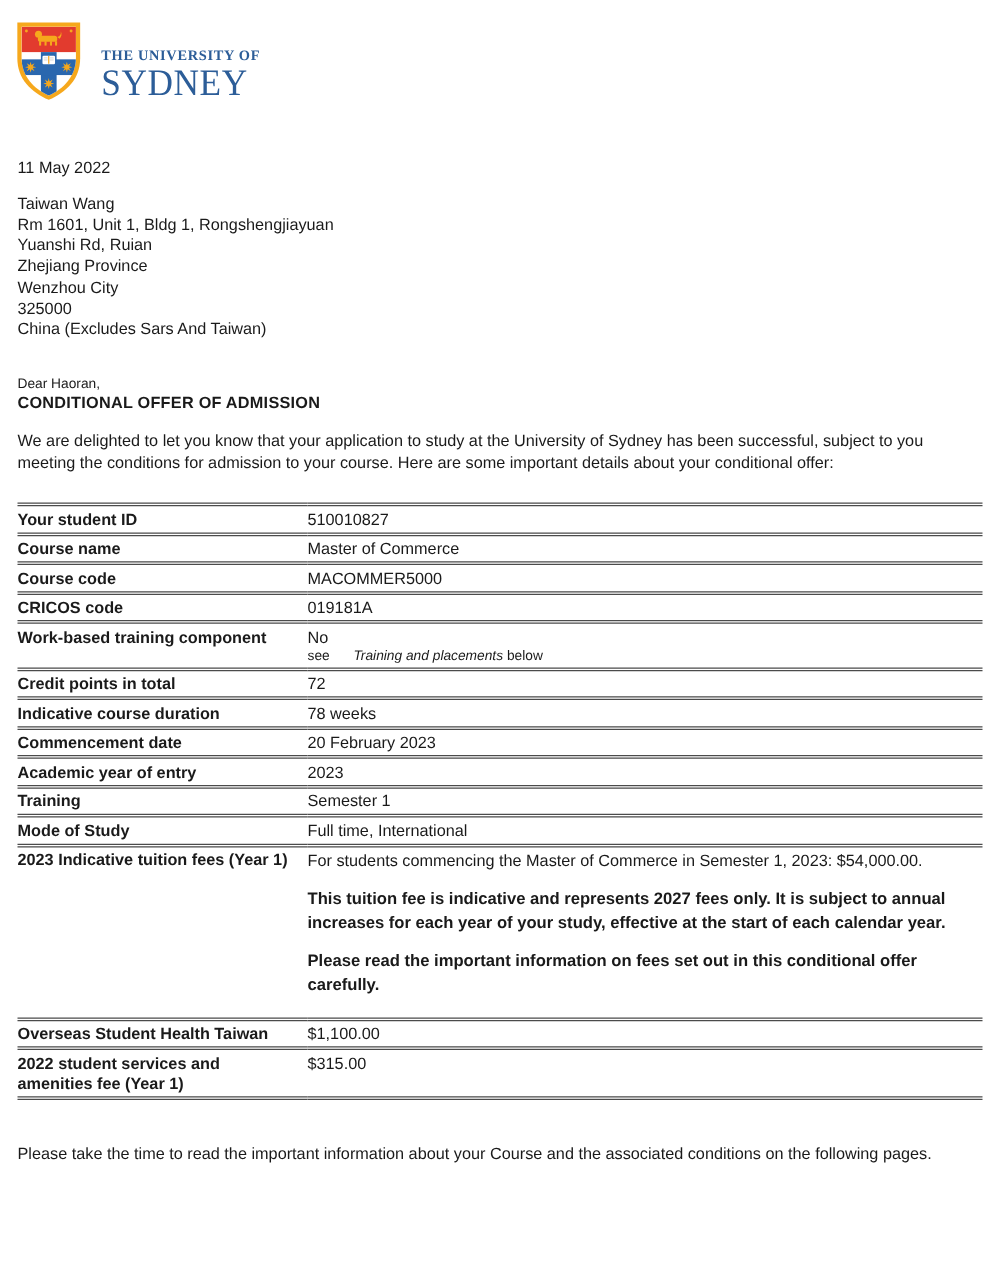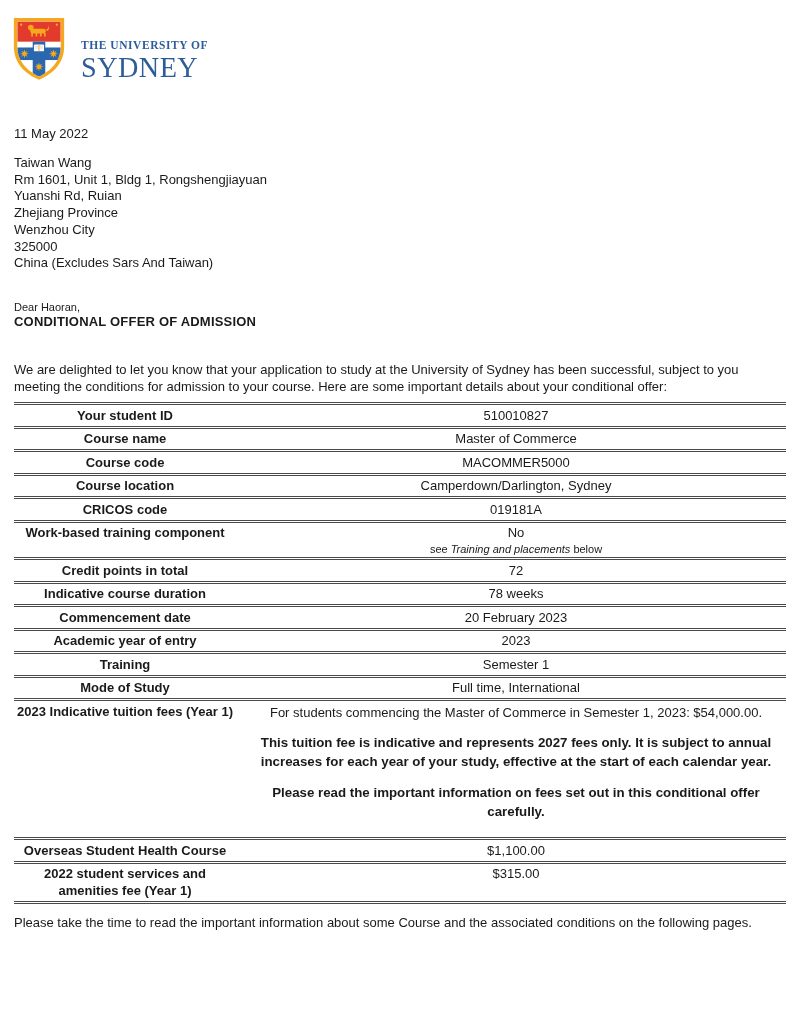--- a/index.html
+++ b/index.html
@@ -27,35 +27,35 @@
     font-size: 30px; letter-spacing: 0.5px; line-height: 30px;
     transform: scaleX(0.94); transform-origin: left;
     white-space: nowrap; margin-top: 1px;
   }
 
   
   .date       { position: absolute; left: 14px; top: 126px; font-size: 13px; }
   .address    { position: absolute; left: 14px; top: 155px; font-size: 13px; line-height: 16.7px; }
   .salutation { position: absolute; left: 14px; top: 281px; font-size: 11px; margin-top: 20px; }
   .heading    { position: absolute; left: 14px; top: 314px; font-size: 13px; font-weight: bold; letter-spacing: 0.2px; }
-  .intro      { position: absolute; left: 14px; top: 361px; width: 774px; font-size: 13px; line-height: 17.3px; }
+  .intro      { position: absolute; left: 14px; top: 344px; width: 774px; font-size: 13px; line-height: 17.3px; }
   .closing    { position: absolute; left: 14px; top: 914px; width: 760px; font-size: 13px; line-height: 17.3px; }
 
   
   .offer-table {
     position: absolute; left: 14px; top: 402px; width: 772px;
     border-collapse: collapse;
     border-top: 3px double #4b4b4b;
     font-size: 13px;
   }
   .offer-table tr { border-bottom: 3px double #4b4b4b; }
-  .offer-table td { vertical-align: top; padding: 2.5px 0 1.5px; line-height: 16.5px; text-align: center; }
+  .offer-table td { vertical-align: top; padding: 2.5px 0 1.5px; line-height: 16.5px; }
   .offer-table td.lbl { width: 232px; font-weight: bold; padding-right: 10px; }
   .note { font-size: 11px; line-height: 14px; }
-  .note .it { font-style: italic; }
+  .note .it { font-style: italic; margin-left: 16px; }
   .fees p { margin: 0 0 12px; line-height: 17px; }
   .fees p.b { font-weight: bold; font-size: 13.3px; line-height: 19px; }
   .fees p:last-child { margin-bottom: 15px; }
 </style>
 </head>
 <body>
 
 <div class="page">
 
   <div class="logo">
@@ -132,24 +132,20 @@
       </tr>
       <tr>
         <td class="lbl">Course name</td>
         <td>Master of Commerce</td>
       </tr>
       <tr>
         <td class="lbl">Course code</td>
         <td>MACOMMER5000</td>
       </tr>
       <tr>
-        <td class="lbl">Course location</td>
-        <td>Camperdown/Darlington, Sydney</td>
-      </tr>
-      <tr>
         <td class="lbl">CRICOS code</td>
         <td>019181A</td>
       </tr>
       <tr>
         <td class="lbl">Work-based training component</td>
         <td>
           <div>No</div>
           <div class="note"><span>see </span><span class="it">Training and placements</span><span> below</span></div>
         </td>
       </tr>
@@ -181,25 +177,25 @@
         <td class="lbl">2023 Indicative tuition fees (Year 1)</td>
         <td>
           <div class="fees">
             <p>For students commencing the Master of Commerce in Semester 1, 2023: $54,000.00.</p>
             <p class="b">This tuition fee is indicative and represents 2027 fees only. It is subject to annual increases for each year of your study, effective at the start of each calendar year.</p>
             <p class="b">Please read the important information on fees set out in this conditional offer carefully.</p>
           </div>
         </td>
       </tr>
       <tr>
-        <td class="lbl">Overseas Student Health Course</td>
+        <td class="lbl">Overseas Student Health Taiwan</td>
         <td>$1,100.00</td>
       </tr>
       <tr>
         <td class="lbl">2022 student services and amenities fee (Year 1)</td>
         <td>$315.00</td>
       </tr>
     </tbody>
   </table>
 
-  <div class="closing">Please take the time to read the important information about some Course and the associated conditions on the following pages.</div>
+  <div class="closing">Please take the time to read the important information about your Course and the associated conditions on the following pages.</div>
 
 </div>
 
 </body></html>

